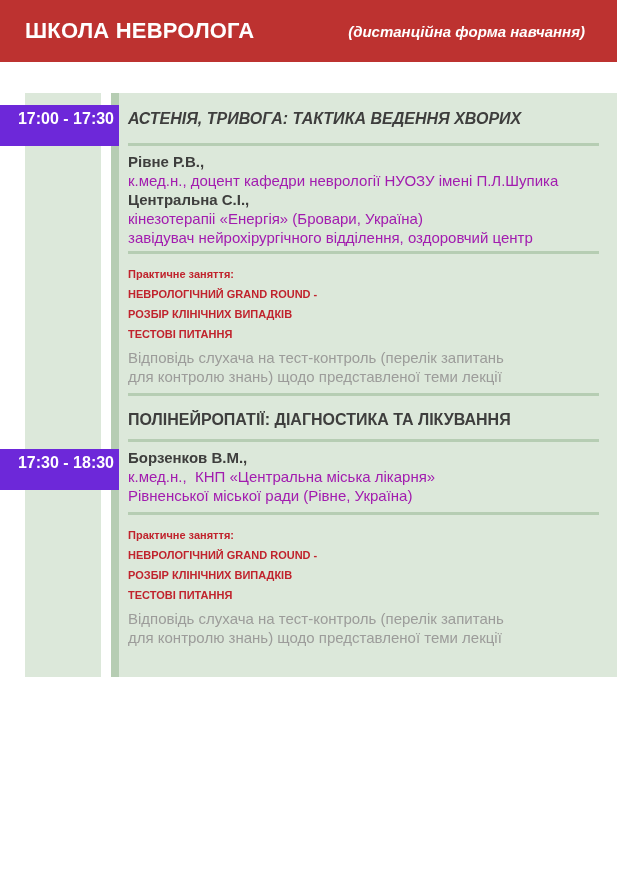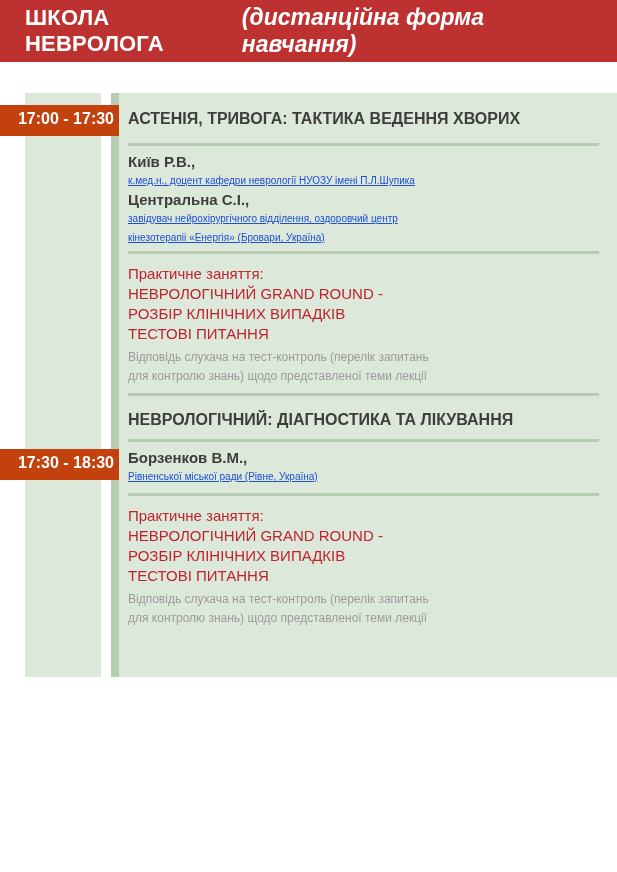--- a/index.html
+++ b/index.html
@@ -26,21 +26,21 @@
   }
   .header-title {
     color: #ffffff;
     font-size: 22px;
     font-weight: bold;
     letter-spacing: 0.2px;
     white-space: pre-wrap;
   }
   .header-subtitle {
     color: #ffffff;
-    font-size: 23px;
+    font-size: 15px;
     font-weight: bold;
     font-style: italic;
     white-space: pre-wrap;
   }
 
   
   .left-col {
     position: absolute;
     left: 25px; top: 93px;
     width: 76px; height: 584px;
@@ -58,42 +58,42 @@
     width: 498px; height: 584px;
     background: #dce8da;
     box-sizing: border-box;
     padding: 0 18px 0 9px;
   }
 
   
   .time-badge {
     position: absolute;
     left: 0;
-    width: 124px; height: 31px;
-    background: #c2410c;
+    width: 124px; height: 41px;
+    background: #6d28d9;
     color: #ffffff;
     font-size: 16px;
     font-weight: bold;
     line-height: 27px;
     text-align: right;
     box-sizing: border-box;
     padding-right: 10px;
     white-space: pre-wrap;
   }
   .badge-1 { top: 105px; }
   .badge-2 { top: 449px; }
 
   
   .main-panel p { margin: 0; }
   .session-head {
     height: 27px;
     display: flex;
     align-items: center;
   }
-  .session-head.first { margin-top: 12px; }
+  .session-head.first { margin-top: 12px; font-style: italic; }
   .session-title {
     color: #3e3e3d;
     font-size: 16px;
     font-weight: bold;
     white-space: pre-wrap;
   }
   .separator {
     height: 3px;
     background: #b6cdb3;
   }
@@ -106,41 +106,40 @@
 
   .speakers { margin-top: 6px; }
   .speaker-name {
     color: #3e3e3d;
     font-size: 15px;
     font-weight: bold;
     line-height: 19px;
     white-space: pre-wrap;
   }
   .speaker-desc {
-    color: #1d4ed8;
-    font-size: 10px;
+    color: #a21caf;
+    font-size: 15px;
     line-height: 19px;
     white-space: pre-wrap;
-    text-decoration: underline;
   }
 
   .practical { margin-top: 10px; }
   .practical-line {
     color: #c0232d;
-    font-size: 15px;
-    font-weight: normal;
+    font-size: 11px;
+    font-weight: bold;
     line-height: 20px;
     white-space: pre-wrap;
   }
   .practical-note {
     margin-top: 4px;
   }
   .note-line {
     color: #9c9c9a;
-    font-size: 12px;
+    font-size: 15px;
     line-height: 19px;
     white-space: pre-wrap;
   }
 </style>
 </head>
 <body>
 
 <div class="page">
 
   <div class="header">
@@ -155,49 +154,50 @@
   <div class="time-badge badge-2">17:30 - 18:30</div>
 
   <div class="main-panel">
 
     <div class="session-head first">
       <span class="session-title">АСТЕНІЯ, ТРИВОГА: ТАКТИКА ВЕДЕННЯ ХВОРИХ</span>
     </div>
     <div class="separator sep-1"></div>
 
     <div class="speakers">
-      <p class="speaker-name">Київ Р.В.,</p>
+      <p class="speaker-name">Рівне Р.В.,</p>
       <p class="speaker-desc">к.мед.н., доцент кафедри неврології НУОЗУ імені П.Л.Шупика</p>
       <p class="speaker-name">Центральна С.І.,</p>
+      <p class="speaker-desc">кінезотерапіі «Енергія» (Бровари, Україна)</p>
       <p class="speaker-desc">завідувач нейрохірургічного відділення, оздоровчий центр</p>
-      <p class="speaker-desc">кінезотерапіі «Енергія» (Бровари, Україна)</p>
     </div>
 
     <div class="separator sep-2"></div>
 
     <div class="practical">
       <p class="practical-line">Практичне заняття:</p>
       <p class="practical-line">НЕВРОЛОГІЧНИЙ GRAND ROUND -</p>
       <p class="practical-line">РОЗБІР КЛІНІЧНИХ ВИПАДКІВ</p>
       <p class="practical-line">ТЕСТОВІ ПИТАННЯ</p>
       <div class="practical-note">
         <p class="note-line">Відповідь слухача на тест-контроль (перелік запитань</p>
         <p class="note-line">для контролю знань) щодо представленої теми лекції</p>
       </div>
     </div>
 
     <div class="separator sep-3"></div>
 
     <div class="session-head head-2">
-      <span class="session-title">НЕВРОЛОГІЧНИЙ: ДІАГНОСТИКА ТА ЛІКУВАННЯ</span>
+      <span class="session-title">ПОЛІНЕЙРОПАТІЇ: ДІАГНОСТИКА ТА ЛІКУВАННЯ</span>
     </div>
     <div class="separator sep-4"></div>
 
     <div class="speakers">
       <p class="speaker-name">Борзенков В.М.,</p>
+      <p class="speaker-desc">к.мед.н.,  КНП «Центральна міська лікарня»</p>
       <p class="speaker-desc">Рівненської міської ради (Рівне, Україна)</p>
     </div>
 
     <div class="separator sep-5"></div>
 
     <div class="practical">
       <p class="practical-line">Практичне заняття:</p>
       <p class="practical-line">НЕВРОЛОГІЧНИЙ GRAND ROUND -</p>
       <p class="practical-line">РОЗБІР КЛІНІЧНИХ ВИПАДКІВ</p>
       <p class="practical-line">ТЕСТОВІ ПИТАННЯ</p>

